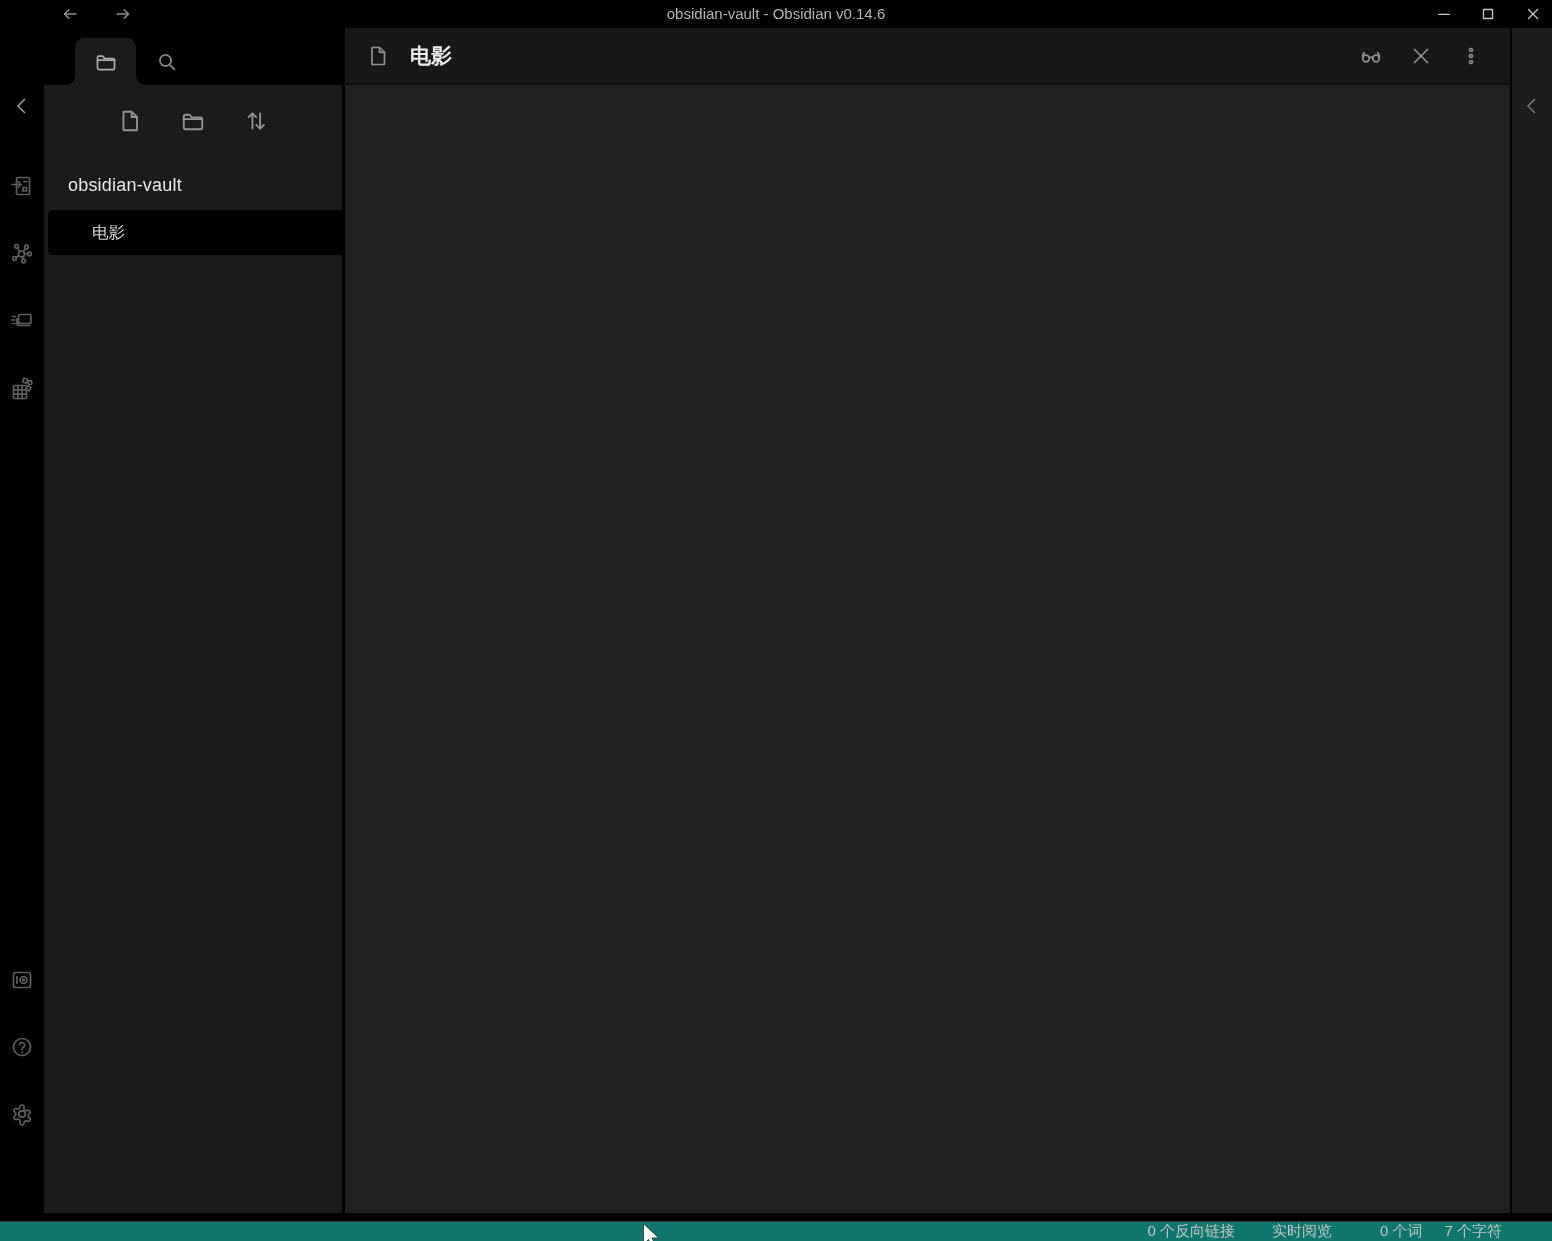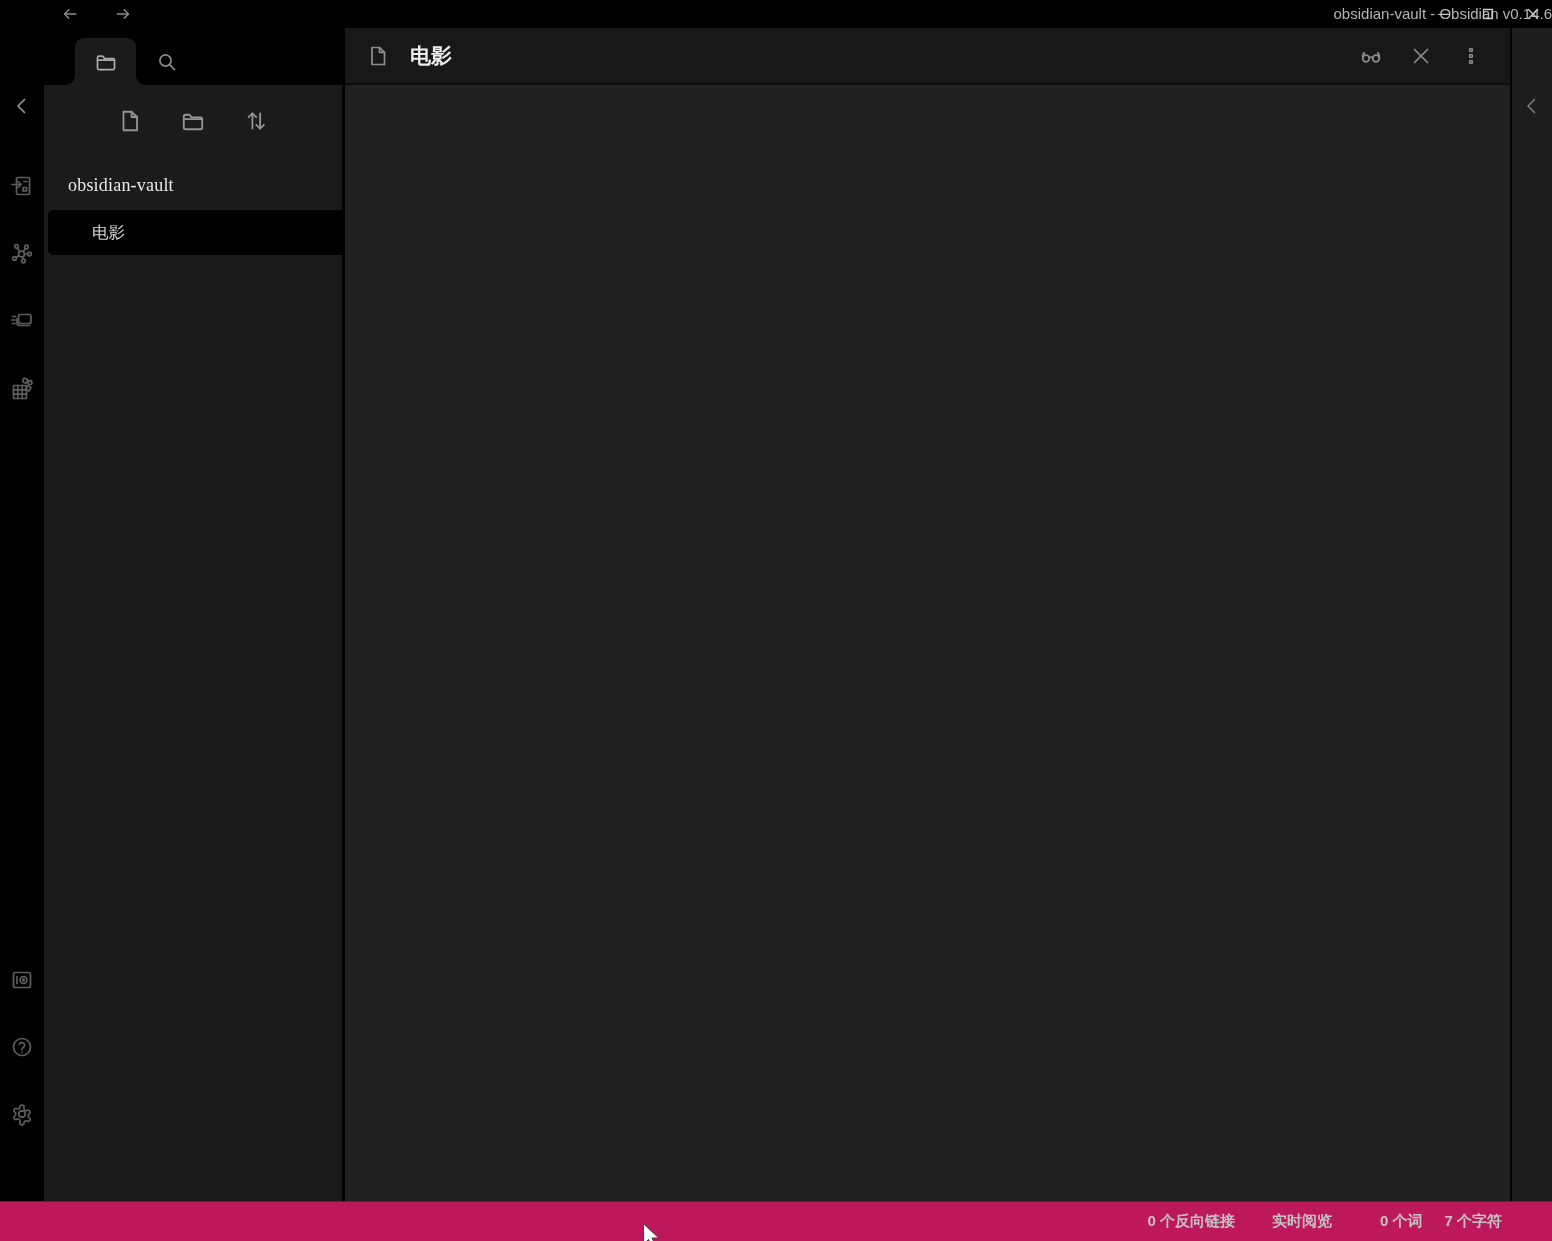--- a/index.html
+++ b/index.html
@@ -6,21 +6,21 @@
   html,body { background:#000; }
   .window {
     position:relative; width:1552px; height:1241px; overflow:hidden;
     background:#000; font-family:"Liberation Sans", sans-serif;
     -webkit-font-smoothing:antialiased;
   }
   
   .titlebar { position:absolute; top:0; left:0; right:0; height:28px; background:#000; }
   .titlebar .win-title {
     position:absolute; left:0; right:0; top:0; height:28px; line-height:28px;
-    text-align:right; font-size:15px; color:#b5b5b5; pointer-events:none;
+    text-align:center; font-size:15px; color:#b5b5b5; pointer-events:none;
   }
   .nav-btn { position:absolute; top:4px; width:20px; height:20px; color:#8f8f88; }
   .nav-btn.back { left:60px; }
   .nav-btn.fwd  { left:113px; }
   .winctl { position:absolute; top:5px; width:18px; height:18px; color:#c9c9c9; }
   .winctl.min { left:1435px; }
   .winctl.max { left:1479px; }
   .winctl.cls { left:1524px; }
 
   
@@ -32,21 +32,21 @@
   .ribbon .rbtn.collapse { top:66px;  color:#969696; }
   .ribbon .rbtn.i1 { top:146px; }
   .ribbon .rbtn.i2 { top:213px; }
   .ribbon .rbtn.i3 { top:280px; }
   .ribbon .rbtn.i4 { top:348px; }
   .ribbon .rbtn.b1 { top:940px; }
   .ribbon .rbtn.b2 { top:1007px; }
   .ribbon .rbtn.b3 { top:1074px; }
 
   
-  .sidebar { position:absolute; left:44px; top:0; width:298px; height:100%;font-family:Liberation Serif, serif; }
+  .sidebar { position:absolute; left:44px; top:0; width:298px; height:100%; }
   .tabstrip { position:absolute; top:0; left:0; right:0; height:57px; background:#000; }
   .tab { position:absolute; top:10px; width:61px; height:47px;
          display:flex; align-items:center; justify-content:center; }
   .tab .tic { width:24px; height:24px; }
   .tab.active { left:31px; background:#1b1b1b; border-radius:9px 9px 0 0; color:#ababab; }
   .tab.active::before, .tab.active::after { content:""; position:absolute; bottom:0; width:9px; height:9px; }
   .tab.active::before { left:-9px;  background:radial-gradient(circle at 0 0, transparent 8.5px, #1b1b1b 9px); }
   .tab.active::after  { right:-9px; background:radial-gradient(circle at 100% 0, transparent 8.5px, #1b1b1b 9px); }
   .tab.search { left:92px; color:#8a8a8a; }
 
@@ -73,24 +73,24 @@
   .view-actions { margin-left:auto; display:flex; align-items:center; gap:26px; color:#8c8c8c; }
   .view-actions .abtn { width:24px; height:24px; }
   .editor-body { position:absolute; top:57px; left:0; right:0; bottom:0; }
 
   
   .right-strip { position:absolute; right:0; top:0; width:42px; height:100%;
                  background:#1d1d1d; border-left:2px solid #000; }
   .right-strip .rbtn { position:absolute; top:66px; left:8px; width:24px; height:24px; color:#787878; }
 
   
-  .statusbar { position:absolute; bottom:0; left:0; right:0; height:40px; background:#be185d;
+  .statusbar { position:absolute; bottom:0; left:0; right:0; height:20px; background:#0f766e;
                border-top:1px solid #383838;
                display:flex; align-items:center; justify-content:flex-end;
-               padding-right:50px; font-size:15px; color:#c4c4c4;font-weight:bold; }
+               padding-right:50px; font-size:15px; color:#c4c4c4; }
   .statusbar .s1 { margin-left:0; }
   .statusbar .s2 { margin-left:37px;text-align:center; }
   .statusbar .s3 { margin-left:48px; }
   .statusbar .s4 { margin-left:22px; }
 
   
   .cursor { position:absolute; left:643px; top:1223px; width:17px; height:24px; pointer-events:none; }
 
   svg.ic { display:block; width:100%; height:100%; fill:none; stroke:currentColor;
            stroke-width:1.7; stroke-linecap:round; stroke-linejoin:round; }

